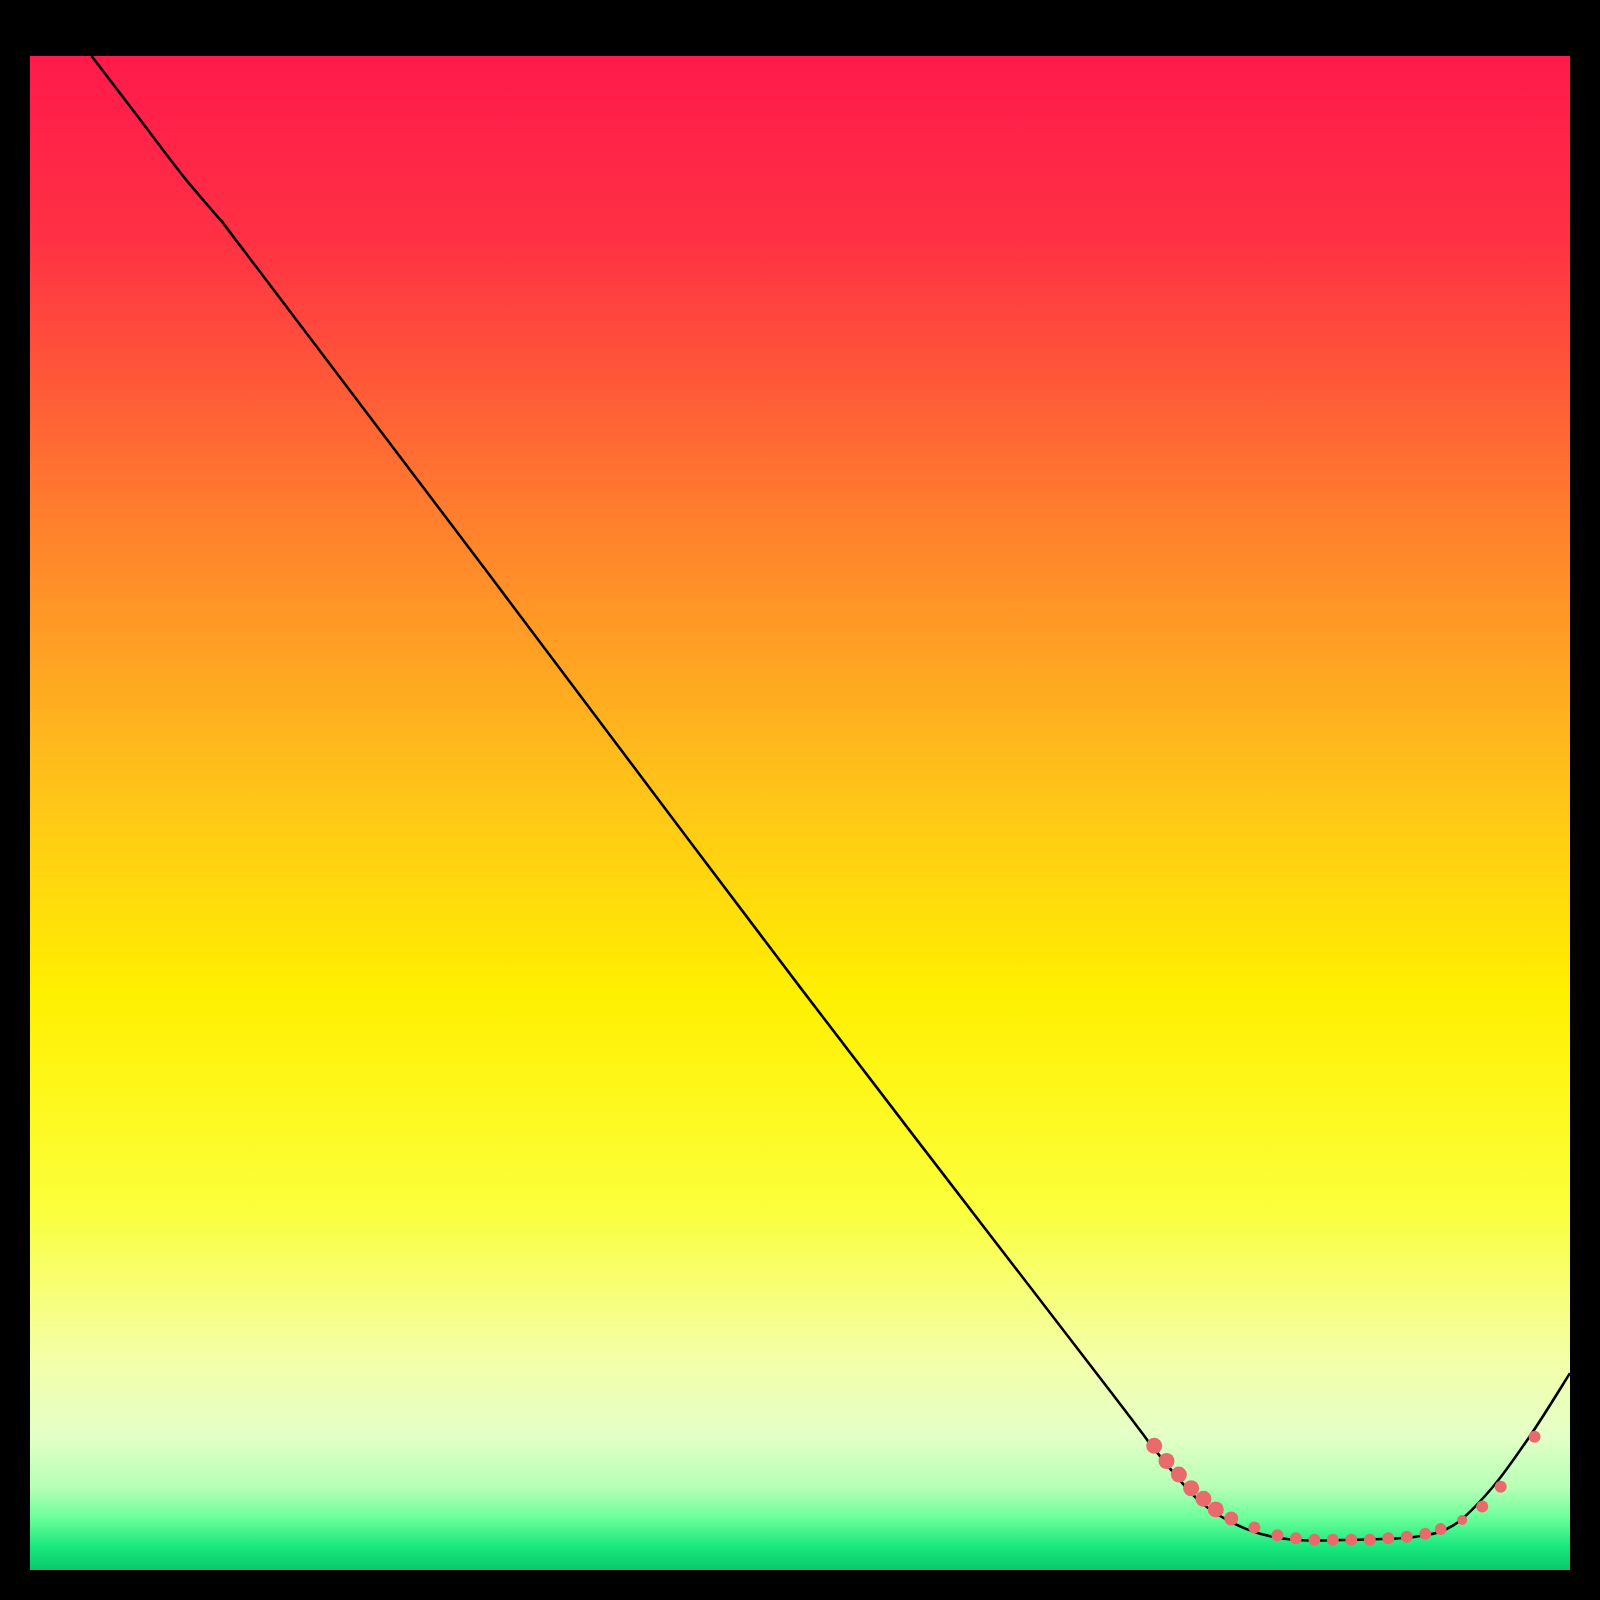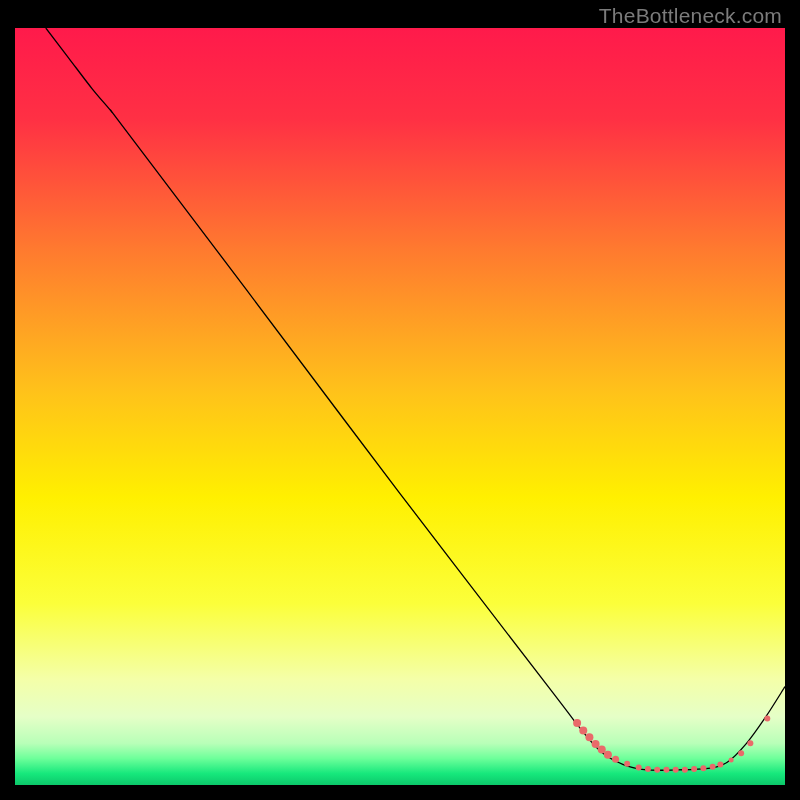--- a/index.html
+++ b/index.html
@@ -31,21 +31,20 @@
     top: 28px;
     width: 770px;
     height: 757px;
   }
   svg { display: block; }
 </style>
 </head>
 <body>
 
 <div class="wrap">
-  <div class="attribution">TheBottleneck.com</div>
   <svg class="plot" id="chart-svg" viewBox="0 0 770 757" preserveAspectRatio="none">
     <defs>
       <linearGradient id="bg-grad" x1="0" y1="0" x2="0" y2="1">
           <stop offset="0.00%" stop-color="#ff1a4b"></stop>
           <stop offset="12.00%" stop-color="#ff3044"></stop>
           <stop offset="30.00%" stop-color="#ff7d2e"></stop>
           <stop offset="48.00%" stop-color="#ffc21a"></stop>
           <stop offset="62.00%" stop-color="#fff000"></stop>
           <stop offset="76.00%" stop-color="#fbff3a"></stop>
           <stop offset="86.00%" stop-color="#f4ffa8"></stop>

